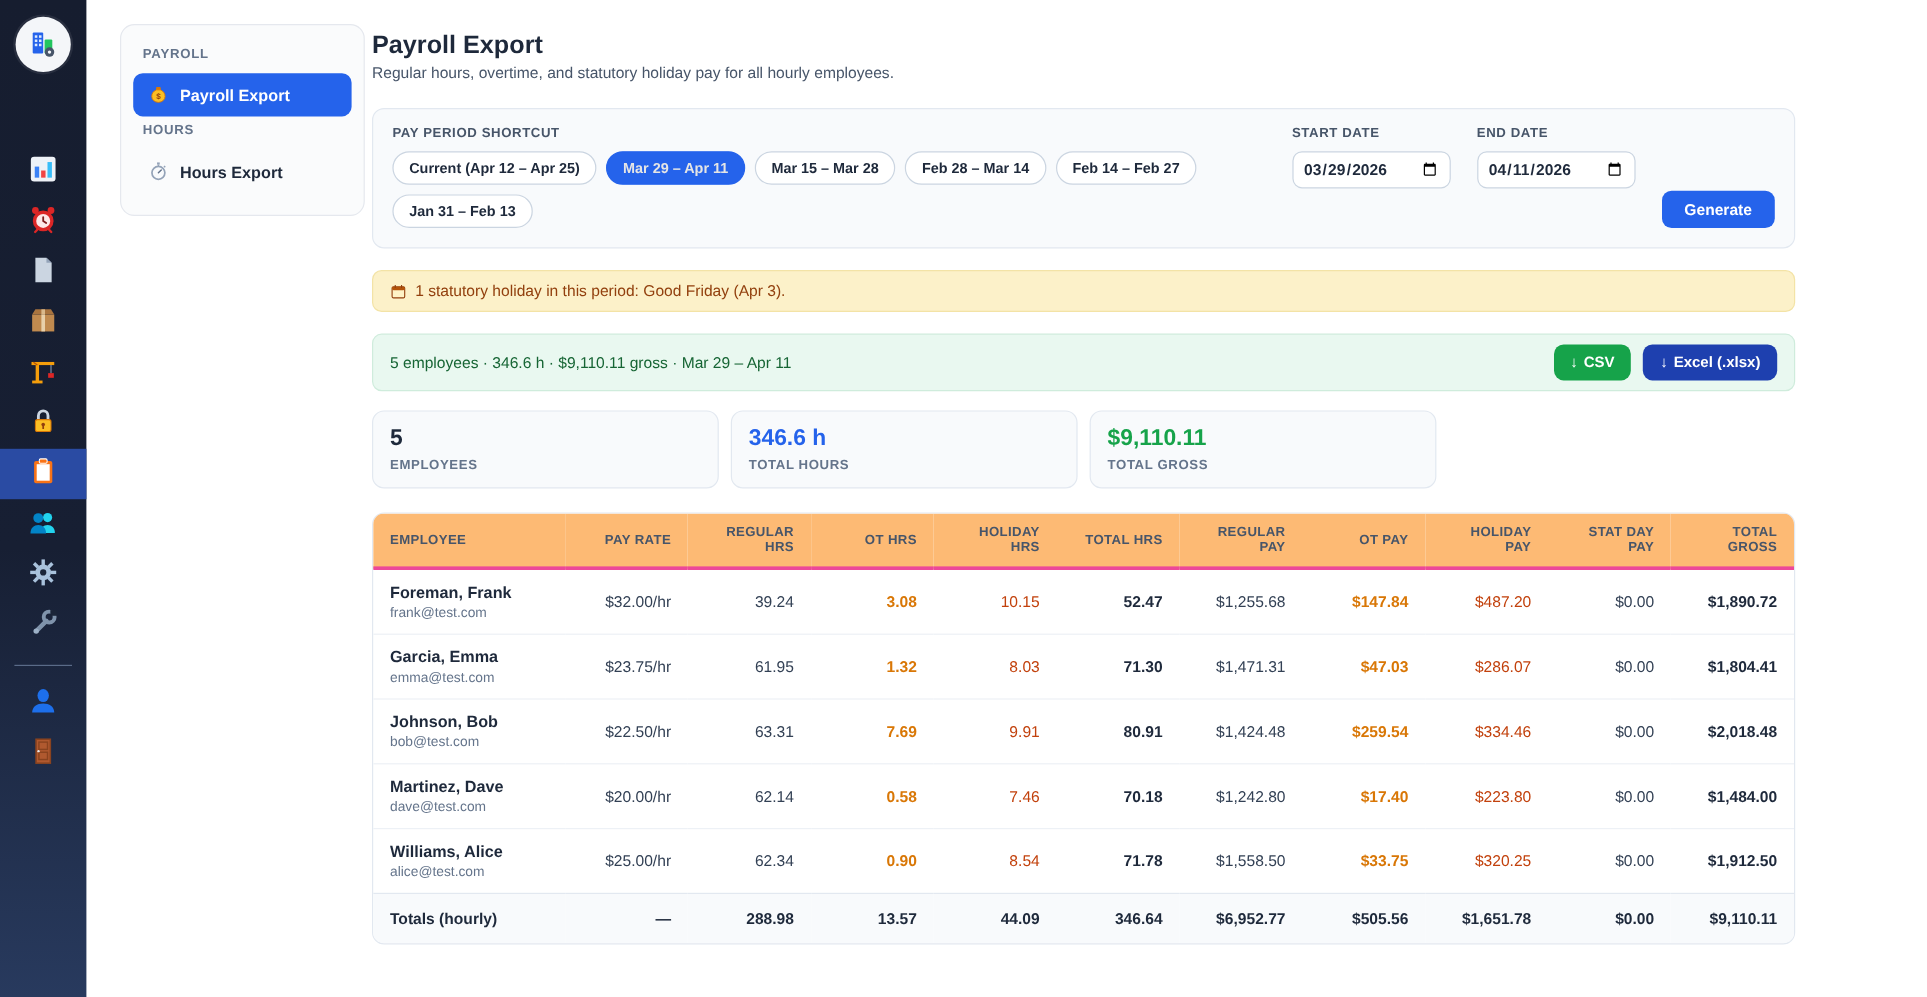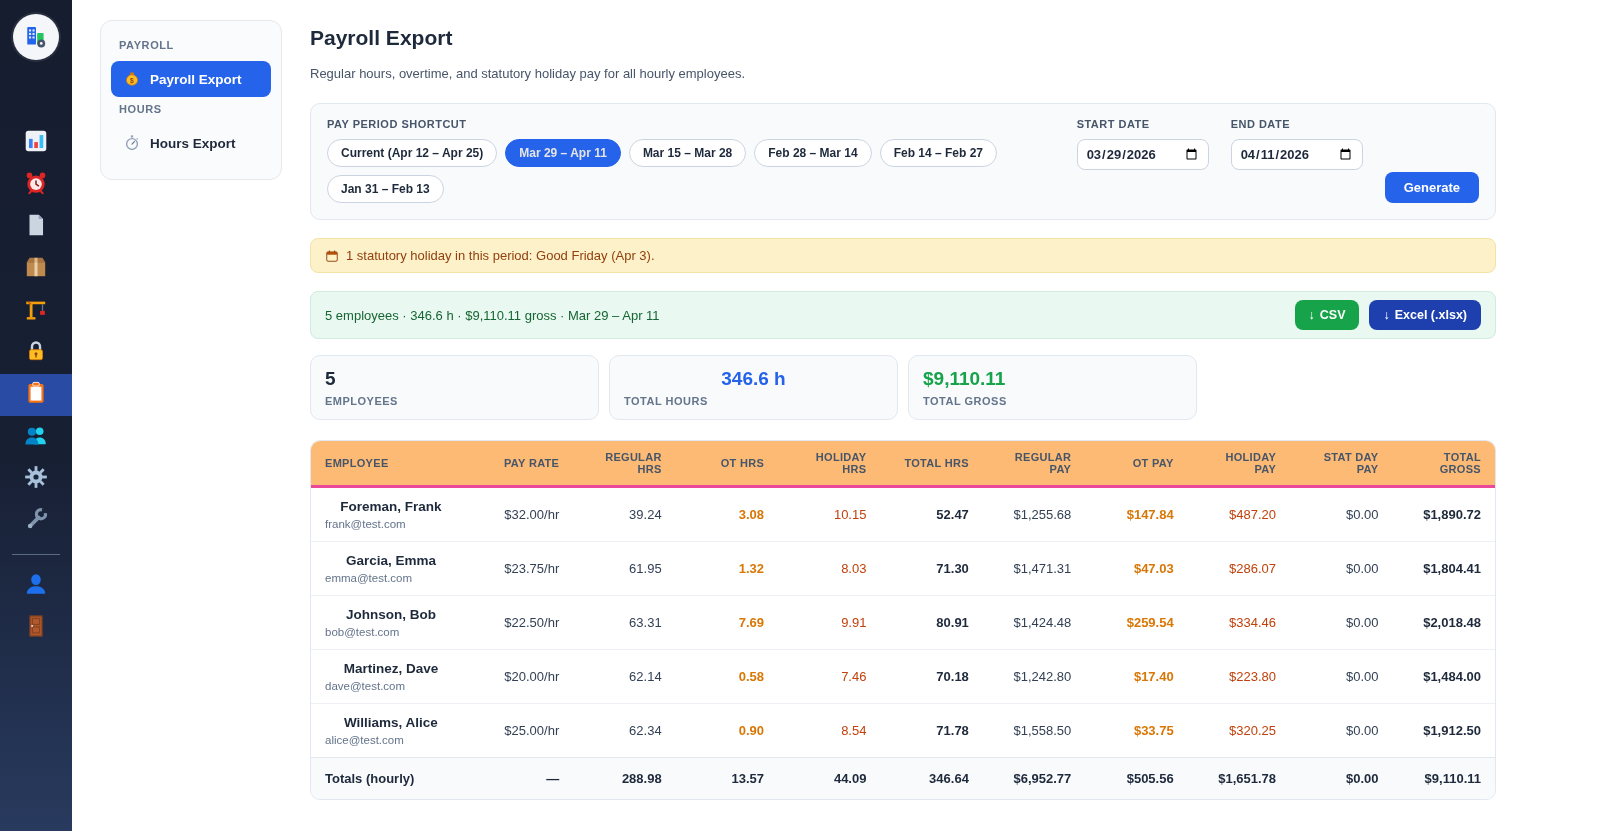--- a/index.html
+++ b/index.html
@@ -14,35 +14,35 @@
     display:flex; align-items:center; justify-content:center; margin-bottom:62px;
     box-shadow:0 0 0 2px rgba(255,255,255,.08); }
   .rail-group { width:72px; }
   .rail-item { width:72px; height:42px; display:flex; align-items:center;
     justify-content:center; cursor:pointer; }
   .rail-item.active { background:#2a4ba3; }
   .rail-item svg { width:26px; height:26px; }
   .rail-divider { width:48px; height:1px; background:#5a6b88; margin:12px auto 10px; }
 
   
-  .subnav { position:absolute; left:100px; top:20px; width:182px;
+  .subnav { position:absolute; left:100px; top:20px; width:204px;
     background:#fafbfc; border:1px solid #e5e8ee; border-radius:12px; padding:12px 10px; }
   .subnav-title { font-size:11px; font-weight:bold; color:#64748b;
     letter-spacing:.6px; margin:6px 8px 10px; }
   .subnav-item { display:flex; align-items:center; gap:9px; padding:9px 12px;
     border-radius:8px; font-size:13.5px; font-weight:bold; color:#1e293b;
     cursor:pointer; margin-bottom:6px; }
   .subnav-item.active { background:#2563eb; color:#ffffff; }
   .subnav-item .ic { width:18px; height:18px; display:inline-flex; }
   .subnav-item .ic svg { width:18px; height:18px; }
 
   
   .main { position:absolute; left:310px; top:26px; width:1186px; }
   .page-title { font-size:21px; font-weight:800; color:#1e293b; }
-  .page-sub { font-size:13px; color:#475569; margin-top:16px; }
+  .page-sub { font-size:13px; color:#475569; margin-top:3px; }
 
   .controls { margin-top:22px; background:#f8fafc; border:1px solid #e2e8f0;
     border-radius:10px; padding:14px 16px 16px; display:flex; gap:22px; }
   .controls .left { flex:1; }
   .mini-label { font-size:11px; font-weight:bold; color:#475569;
     letter-spacing:.5px; margin-bottom:9px; }
   .chips { display:flex; gap:8px; flex-wrap:wrap; }
   .chip { background:#ffffff; border:1px solid #cbd5e1; border-radius:999px;
     padding:6px 13px; font-size:12px; font-weight:bold; color:#1e293b; cursor:pointer;
     white-space:nowrap; }
@@ -81,21 +81,21 @@
   .table-wrap { margin-top:20px; border:1px solid #e2e8f0; border-radius:10px;
     overflow:hidden; margin-bottom:40px; }
   table { width:100%; border-collapse:collapse; table-layout:fixed; }
   thead th { background:#fdba74; padding:10px 14px; font-size:11px; font-weight:bold;
     color:#475569; letter-spacing:.3px; text-align:right; border-bottom:3px solid #ec4899; }
   thead th:first-child { text-align:left; width:13.5%; }
   tbody td { padding:11px 14px; font-size:13px; color:#334155; text-align:right;
     border-top:1px solid #edf1f6; }
   tbody tr:first-child td { border-top:none; }
   tbody td:first-child { text-align:left; }
-  .emp-name { font-size:13.5px; font-weight:bold; color:#1e293b;text-align:center; }
+  .emp-name { font-size:13.5px; font-weight:bold; color:#1e293b; }
   .emp-email { font-size:11.5px; color:#64748b; margin-top:4px; }
   td.ot { color:#d97706; font-weight:bold; }
   td.holiday { color:#c2410c; font-weight:normal; }
   td.strong { color:#1e293b; font-weight:bold; }
   tfoot td { background:#f8fafc; padding:13px 14px; font-size:13px; font-weight:bold;
     color:#1e293b; text-align:right; border-top:1px solid #e2e8f0; }
   tfoot td:first-child { text-align:left; }
 </style>
 </head>
 <body>
@@ -305,21 +305,21 @@
       </button>
     </div>
   </div>
 
   <section class="stats" id="stats">
       <div class="stat-card">
         <div class="stat-value" style="color: rgb(30, 41, 59);">5</div>
         <div class="stat-label">EMPLOYEES</div>
       </div>
       <div class="stat-card">
-        <div class="stat-value" style="color: rgb(37, 99, 235); text-align: center;">346.6 h</div>
+        <div class="stat-value" style="color: rgb(37, 99, 235);">346.6 h</div>
         <div class="stat-label">TOTAL HOURS</div>
       </div>
       <div class="stat-card">
         <div class="stat-value" style="color: rgb(22, 163, 74);">$9,110.11</div>
         <div class="stat-label">TOTAL GROSS</div>
       </div>
     </section>
 
   <section class="table-wrap">
     <table>

